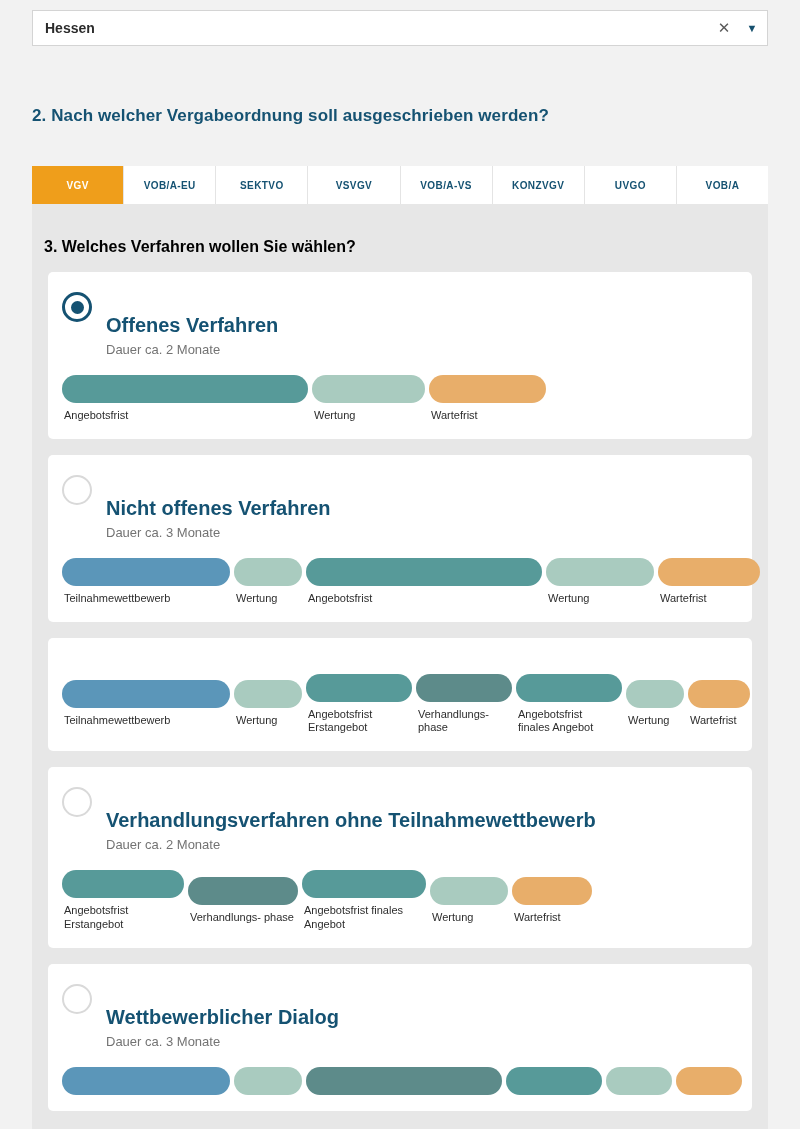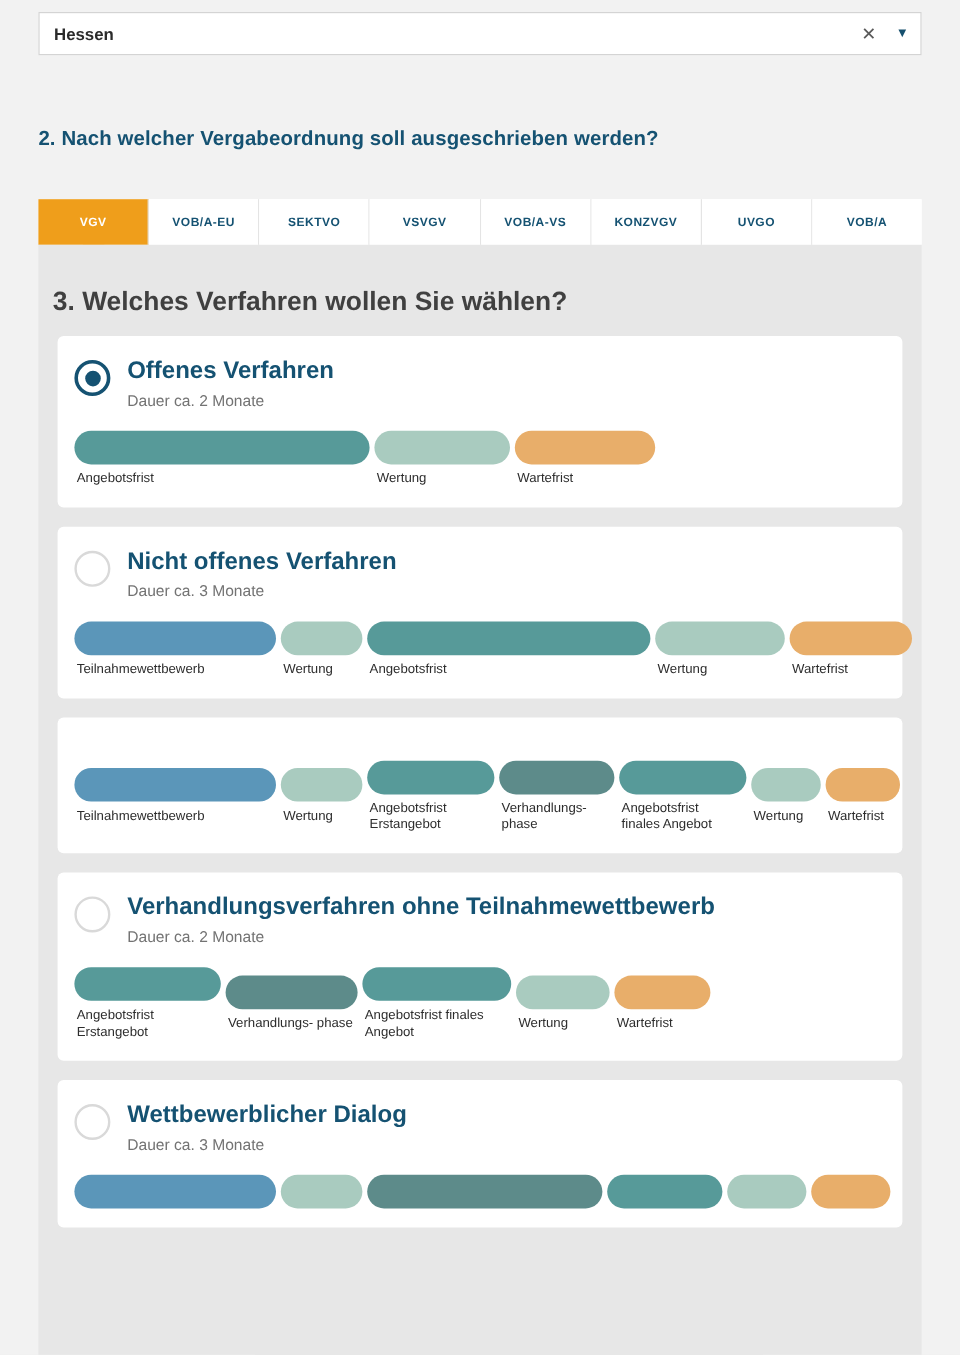--- a/index.html
+++ b/index.html
@@ -84,22 +84,22 @@
   
   .panel {
     position: absolute;
     left: 32px; top: 204px;
     width: 736px; height: 925px;
     background: #e7e7e7;
     overflow: hidden;
   }
   .q3 {
     margin: 34px 0 0 12px;
-    font-size: 22px; font-weight: bold;
-    color: #404040;
+    font-size: 16px; font-weight: bold;
+    color: #000000;
   }
 
   .card {
     position: relative;
     margin: 16px 16px 0 16px;
     background: #ffffff;
     border-radius: 5px;
     padding: 18px 0 16px 0;
   }
   .card-head {
@@ -127,20 +127,21 @@
     width: 13px; height: 13px;
     margin: -6.5px 0 0 -6.5px;
     background: #155272;
     border-radius: 50%;
   }
   .head-text { margin-left: 14px; }
   .proc-title {
     font-size: 20px; font-weight: bold;
     color: #155272;
     line-height: 1.15;
+    margin-top: 24px;
   }
   .proc-sub {
     margin-top: 5px;
     font-size: 13px;
     color: #737373;
   }
 
   
   .timeline {
     margin: 18px 14px 0 14px;

